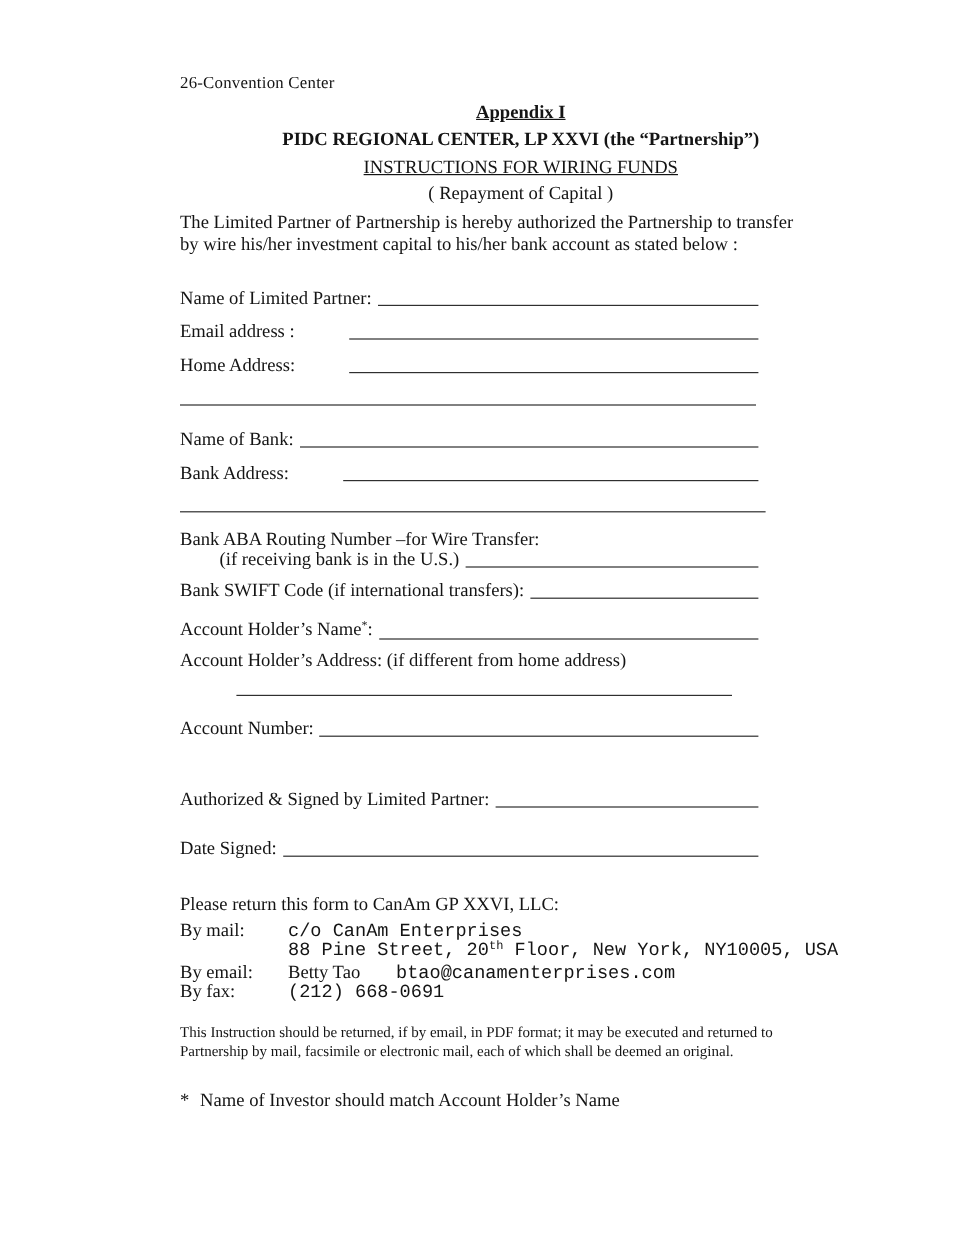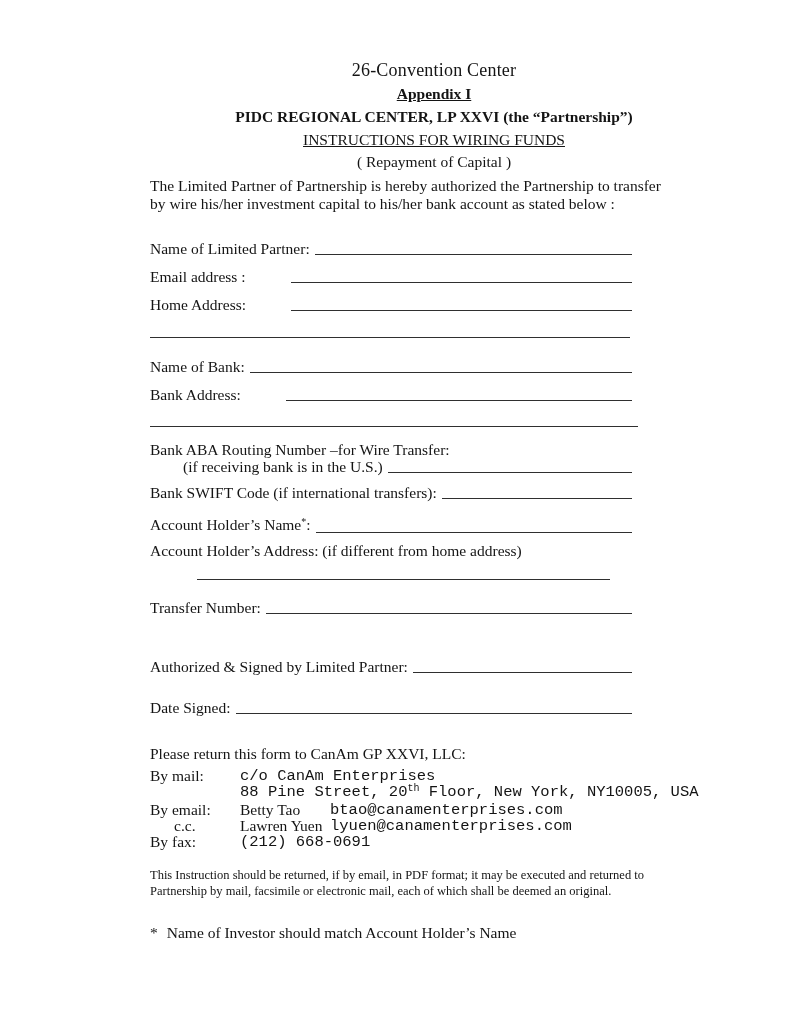--- a/index.html
+++ b/index.html
@@ -9,21 +9,21 @@
     width:800px; height:1035px;
     background:#ffffff;
     color:#141414;
     font-family:"Liberation Serif", serif;
     font-size:15.5px;
     line-height:17px;
     overflow:hidden;
   }
   .content { position:absolute; left:150px; top:62px; width:568px; }
 
-  .doc-ref { text-align:center; font-size:18px; line-height:16px; letter-spacing:.2px; }
+  .doc-ref { text-align:left; font-size:14px; line-height:16px; letter-spacing:.2px; }
 
   .t-center { text-align:center; }
   .bold { font-weight:bold; }
   .u { text-decoration:underline; }
 
   .intro { width:527px; margin-top:7px; line-height:17.5px; }
 
   .field { display:flex; align-items:flex-end; width:482px; }
   .lbl { white-space:pre; }
   .fill { flex:1 1 auto; border-bottom:1px solid #2f2f2f; margin-left:5px; margin-bottom:2px; height:1px; }
@@ -110,21 +110,21 @@
 
     <div class="field mt15">
       <span class="lbl"><span>Account Holder’s Name</span><span class="sup">*</span><span>:</span></span>
       <span class="fill"></span>
     </div>
 
     <div class="mt7">Account Holder’s Address: (if different from home address)</div>
     <div class="cont cont-indent mt4"></div>
 
     <div class="field mt19">
-      <span class="lbl">Transfer Number:</span>
+      <span class="lbl">Account Number:</span>
       <span class="fill"></span>
     </div>
 
     <div class="field mt42">
       <span class="lbl">Authorized &amp; Signed by Limited Partner:</span>
       <span class="fill"></span>
     </div>
 
     <div class="field mt24">
       <span class="lbl">Date Signed:</span>
@@ -144,25 +144,20 @@
       <div class="crow">
         <span class="c1"></span>
         <span class="c3"><span>88 Pine Street, 20</span><span class="sup">th</span><span> Floor, New York, NY10005, USA</span></span>
       </div>
       <div class="crow">
         <span class="c1">By email:</span>
         <span class="c2">Betty Tao</span>
         <span class="c3">btao@canamenterprises.com</span>
       </div>
       <div class="crow">
-        <span class="c1 indent">c.c.</span>
-        <span class="c2">Lawren Yuen</span>
-        <span class="c3">lyuen@canamenterprises.com</span>
-      </div>
-      <div class="crow">
         <span class="c1">By fax:</span>
         <span class="c3">(212) 668-0691</span>
       </div>
     </div>
 
     <p class="fine-print">This Instruction should be returned, if by email, in PDF format; it may be executed and returned to Partnership by mail, facsimile or electronic mail, each of which shall be deemed an original.</p>
 
     <div class="footnote">
       <span>*</span>
       <span class="fn-text">Name of Investor should match Account Holder’s Name</span>

